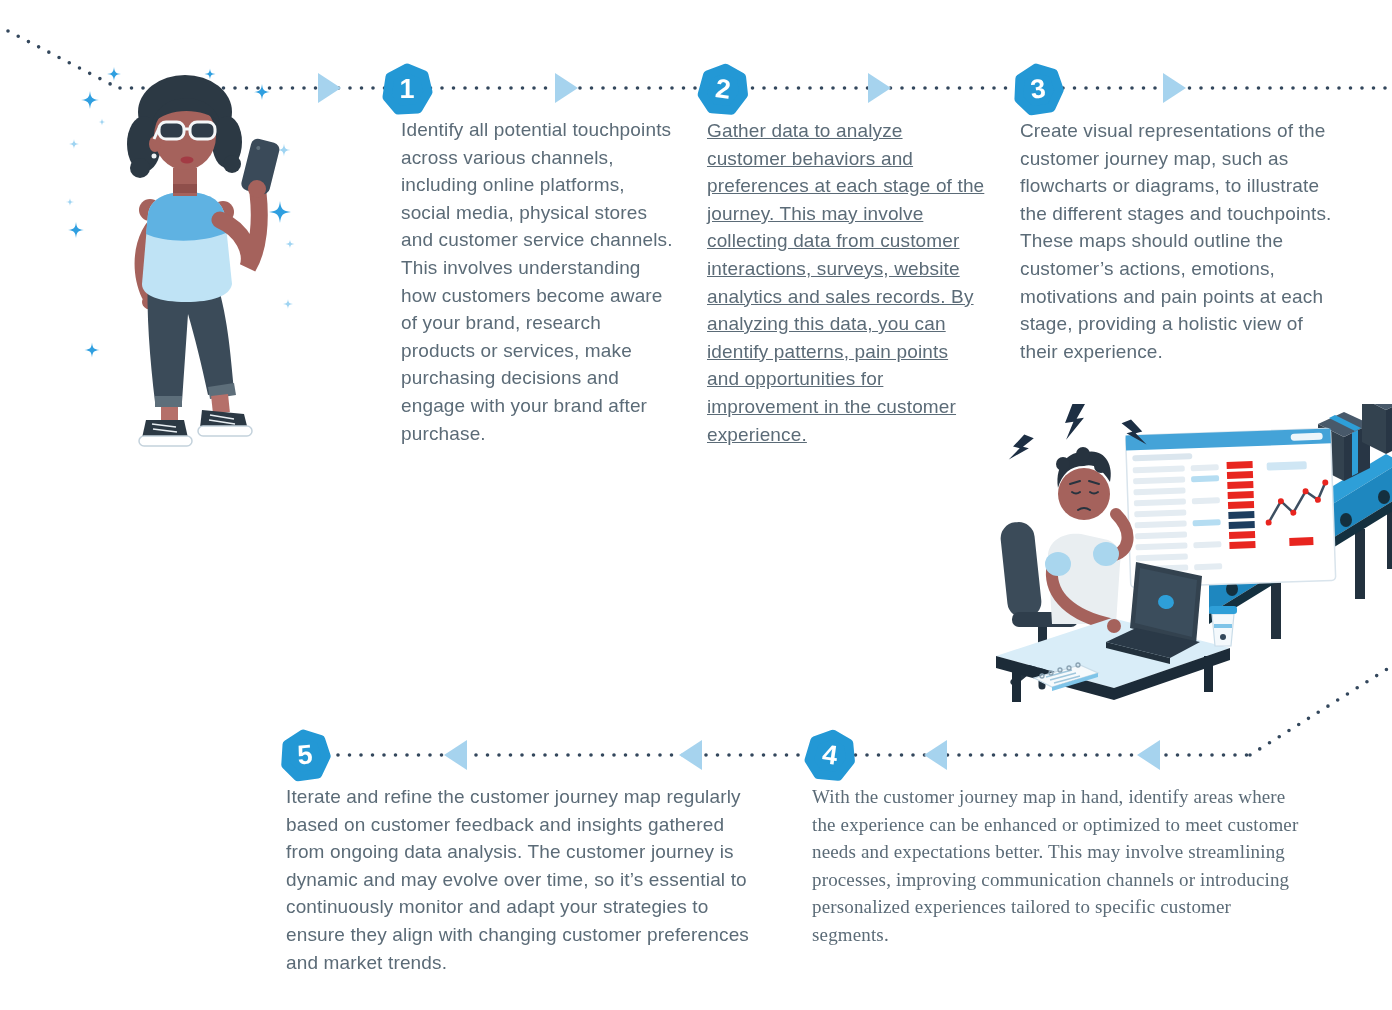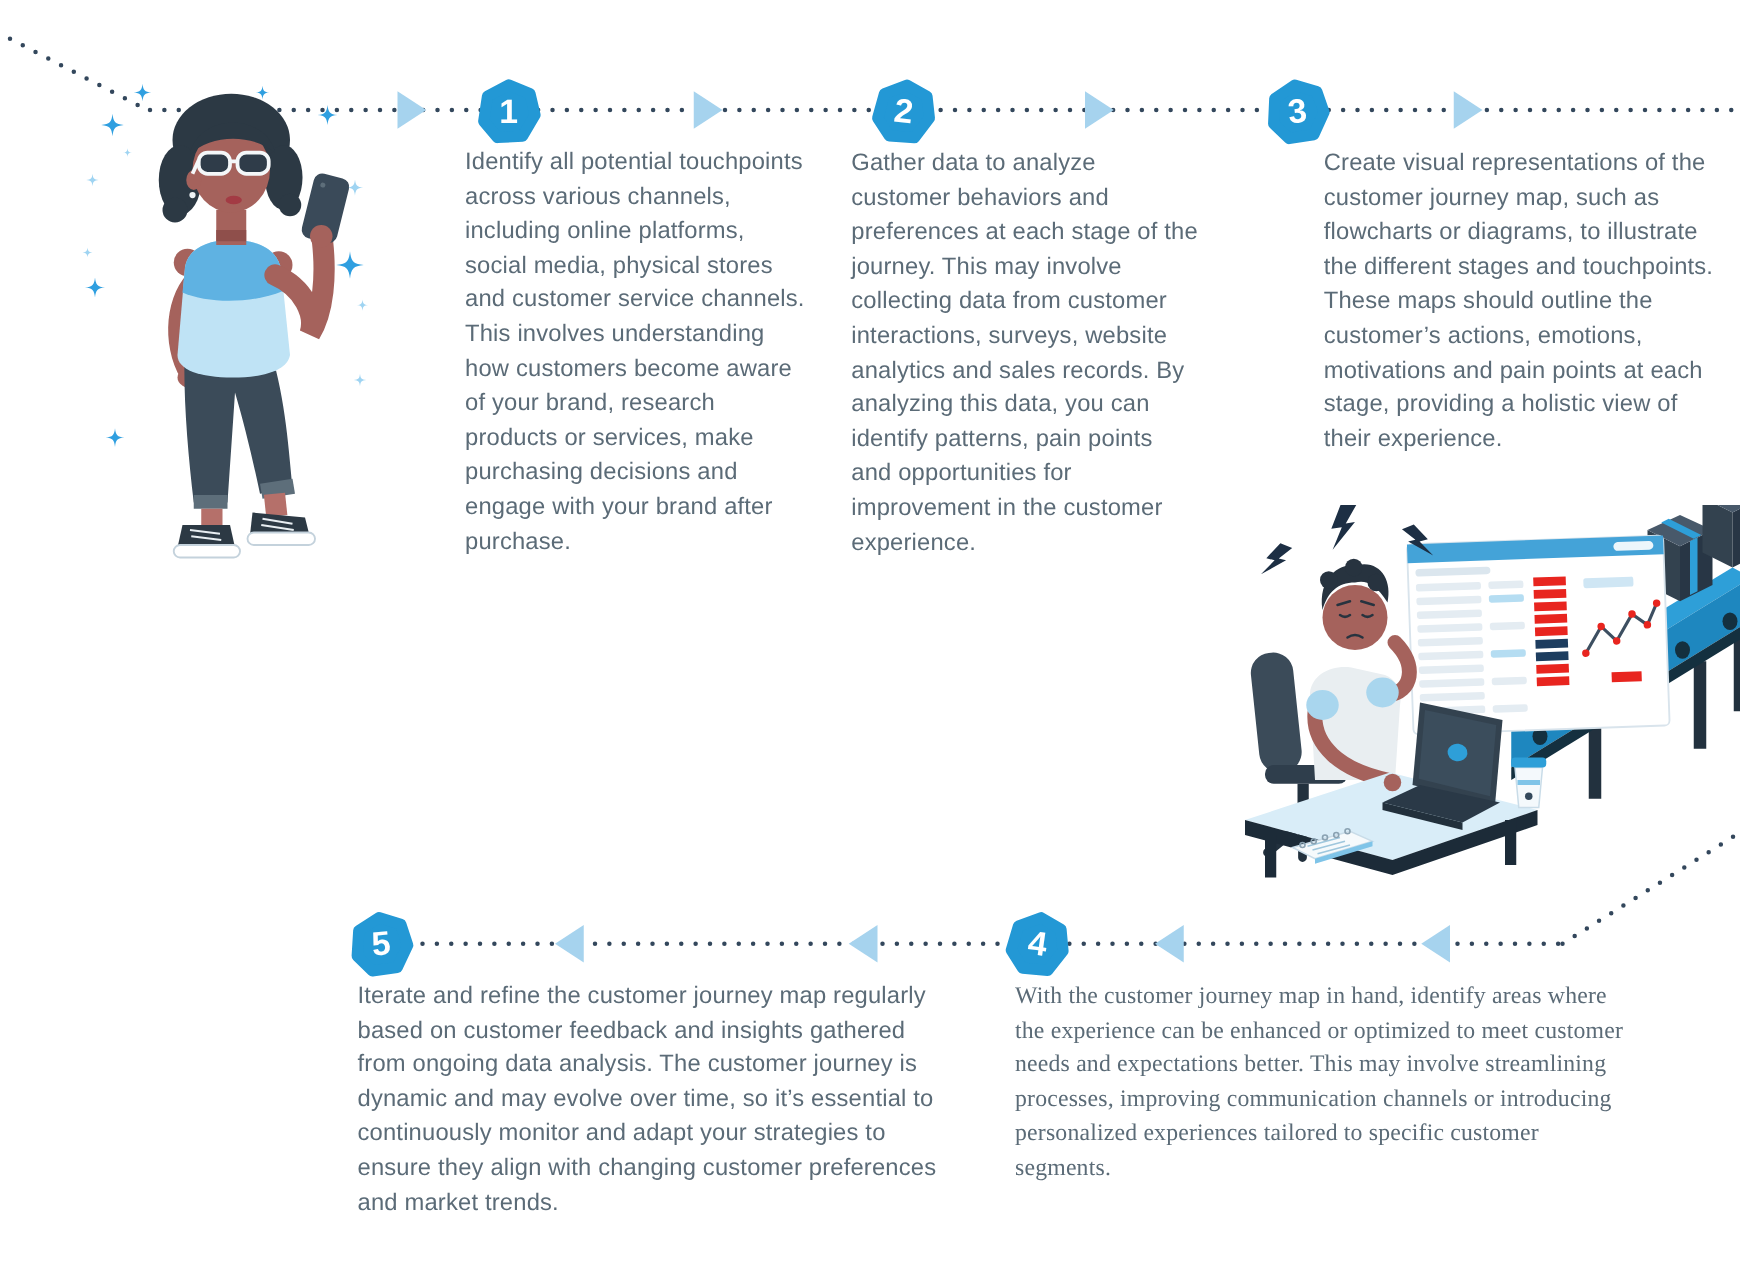--- a/index.html
+++ b/index.html
@@ -299,19 +299,19 @@
     </svg>
     <span class="badge-num">4</span>
   </div>
   <div class="badge" style="left:279px; top:729px; transform:rotate(-5deg);">
     <svg width="52" height="52" viewBox="0 0 52 52">
       <polygon class="badge-shape" points="26,5 43,12 47,29 37,46 17,47 6,34 9,14"></polygon>
     </svg>
     <span class="badge-num">5</span>
   </div>
 
-  <p class="step-text" style="left:372px; top:116px; width:278px;">Identify all potential touchpoints across various channels, including online platforms, social media, physical stores and customer service channels. This involves understanding how customers become aware of your brand, research products or services, make purchasing decisions and engage with your brand after purchase.</p>
-  <p class="step-text" style="left:681px; top:117px; width:278px;">Gather data to analyze customer behaviors and preferences at each stage of the journey. This may involve collecting data from customer interactions, surveys, website analytics and sales records. By analyzing this data, you can identify patterns, pain points and opportunities for improvement in the customer experience.</p>
-  <p class="step-text" style="left:1020px; top:117px; width:322px;margin-left:39px;">Create visual representations of the customer journey map, such as flowcharts or diagrams, to illustrate the different stages and touchpoints. These maps should outline the customer’s actions, emotions, motivations and pain points at each stage, providing a holistic view of their experience.</p>
+  <p class="step-text" style="left:401px; top:116px; width:278px;">Identify all potential touchpoints across various channels, including online platforms, social media, physical stores and customer service channels. This involves understanding how customers become aware of your brand, research products or services, make purchasing decisions and engage with your brand after purchase.</p>
+  <p class="step-text" style="left:707px; top:117px; width:278px;text-decoration:underline;">Gather data to analyze customer behaviors and preferences at each stage of the journey. This may involve collecting data from customer interactions, surveys, website analytics and sales records. By analyzing this data, you can identify patterns, pain points and opportunities for improvement in the customer experience.</p>
+  <p class="step-text" style="left:1020px; top:117px; width:322px;">Create visual representations of the customer journey map, such as flowcharts or diagrams, to illustrate the different stages and touchpoints. These maps should outline the customer’s actions, emotions, motivations and pain points at each stage, providing a holistic view of their experience.</p>
   <p class="step-text" style="left:812px; top:783px; width:488px;font-family:Liberation Serif, serif;">With the customer journey map in hand, identify areas where the experience can be enhanced or optimized to meet customer needs and expectations better. This may involve streamlining processes, improving communication channels or introducing personalized experiences tailored to specific customer segments.</p>
   <p class="step-text" style="left:286px; top:783px; width:482px;">Iterate and refine the customer journey map regularly based on customer feedback and insights gathered from ongoing data analysis. The customer journey is dynamic and may evolve over time, so it’s essential to continuously monitor and adapt your strategies to ensure they align with changing customer preferences and market trends.</p>
 
 </div>
 
 </body></html>

